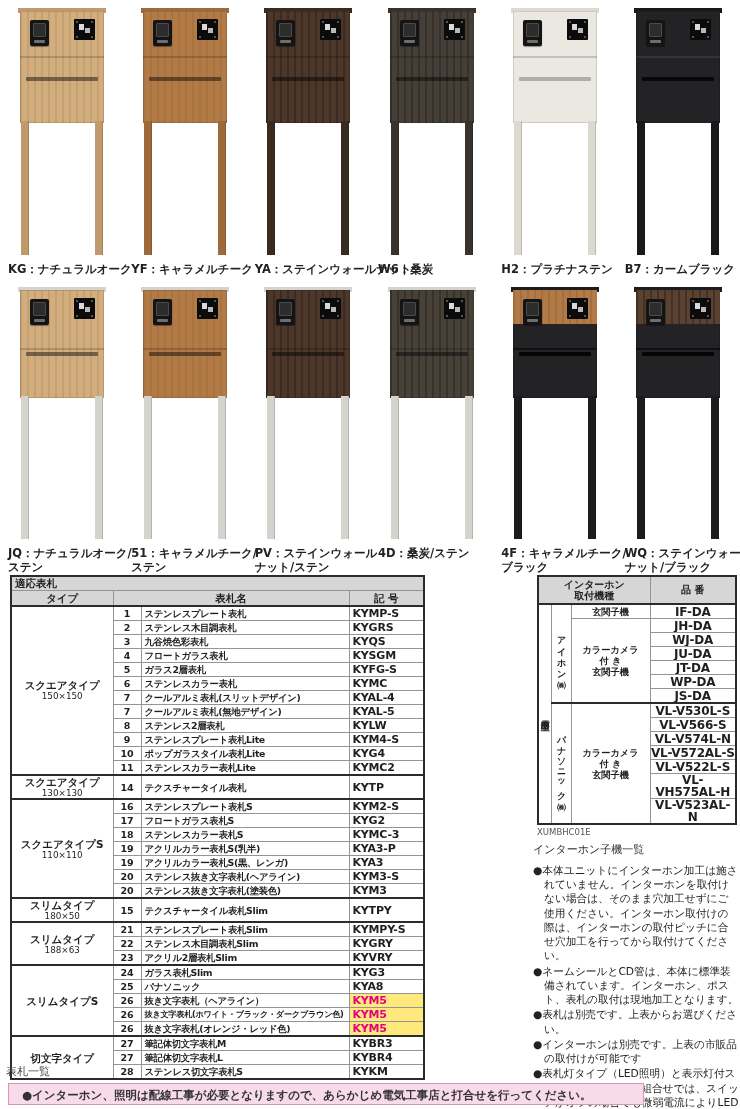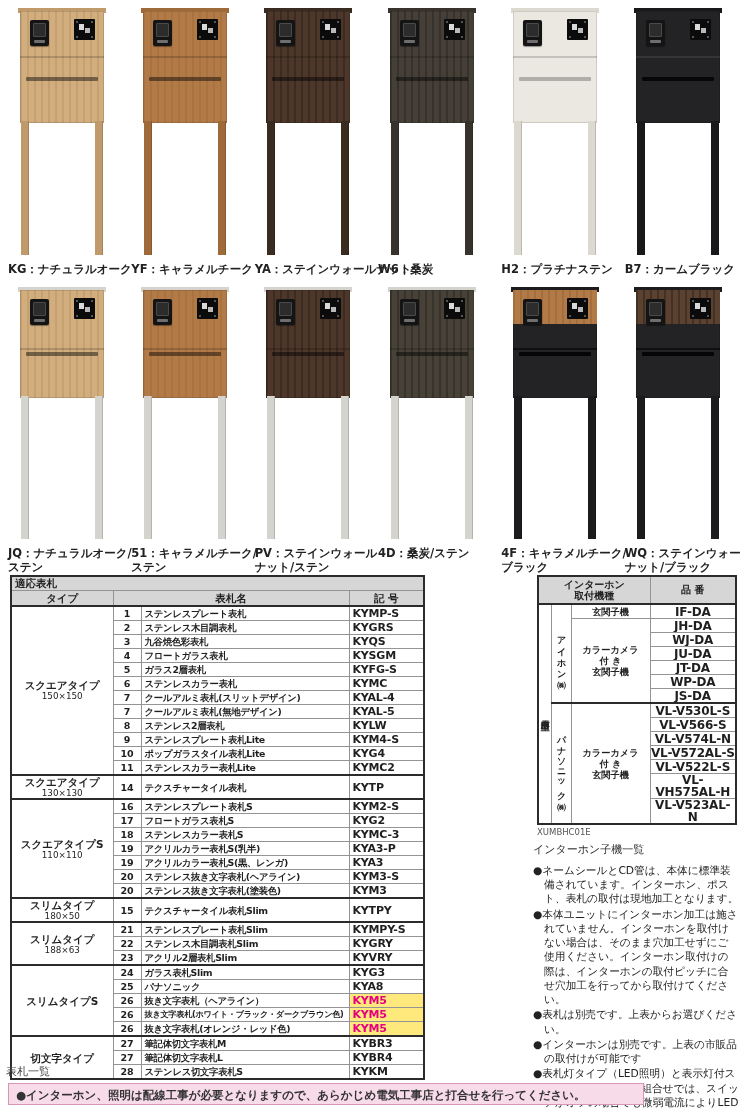--- a/index.html
+++ b/index.html
@@ -72,21 +72,21 @@
   .npt td.no{text-align:center;font-size:9.5px;}
   .npt td.name{font-size:9.4px;letter-spacing:-.3px;}
   .npt td.name.sm{font-size:8.2px;}
   .npt td.code{font-size:11px;letter-spacing:-.2px;}
   .npt tr.gsep td{border-top:2px solid #2b2b2b;}
   .npt td.hl{background:#ffe97d;color:#e4007f;}
   .np-caption{position:absolute;left:6px;top:1064px;font-size:11px;color:#444;}
 
   
   .notice{position:absolute;left:8px;top:1083px;width:636px;height:22px;background:#f8dbe9;border:1px solid #d795b8;
-          font-size:11.5px;font-weight:600;color:#333;line-height:22px;padding-left:7px;box-sizing:border-box;white-space:nowrap;overflow:hidden;}
+          font-size:11.5px;font-weight:600;color:#333;line-height:22px;padding-left:13px;box-sizing:border-box;white-space:nowrap;overflow:hidden;}
 
   
   .rightcol{position:absolute;left:530px;top:575px;width:210px;}
   .ict{margin-left:7px;width:198px;border:2px solid #2b2b2b;table-layout:fixed;}
   .ict td,.ict th{border:1px solid #949494;padding:0;height:13px;line-height:12px;font-size:10px;font-weight:bold;text-align:center;overflow:hidden;}
   .ict th{background:#d6d6d6;height:26px;font-size:10px;line-height:1.15;border-bottom:2px solid #2b2b2b;}
   .ict td.vcell{vertical-align:middle;}
   .ict .vtext{writing-mode:vertical-rl;text-orientation:upright;margin:0 auto;font-size:9px;letter-spacing:1px;line-height:1;}
   .ict td.dev{font-size:9.2px;line-height:1.2;vertical-align:middle;white-space:normal;}
   .ict td.pn{font-size:12px;letter-spacing:-.2px;}
@@ -577,22 +577,22 @@
             <td class="pn">VL-VH575AL-H</td>
           </tr>
       <tr>
             <td class="pn">VL-V523AL-N</td>
           </tr>
     </tbody>
       </table>
     <div class="ict-code">XUMBHC01E</div>
     <div class="ict-caption">インターホン子機一覧</div>
     <div class="notes">
+      <div class="note">●本体ユニットにインターホン加工は施されていません。インターホンを取付けない場合は、そのまま穴加工せずにご使用ください。インターホン取付けの際は、インターホンの取付ピッチに合せ穴加工を行ってから取付けてください。</div>
       <div class="note">●ネームシールとCD管は、本体に標準装備されています。インターホン、ポスト、表札の取付は現地加工となります。</div>
-      <div class="note">●本体ユニットにインターホン加工は施されていません。インターホンを取付けない場合は、そのまま穴加工せずにご使用ください。インターホン取付けの際は、インターホンの取付ピッチに合せ穴加工を行ってから取付けてください。</div>
       <div class="note">●表札は別売です。上表からお選びください。</div>
       <div class="note">●インターホンは別売です。上表の市販品の取付けが可能です</div>
       <div class="note">●表札灯タイプ（LED照明）と表示灯付スイッチ（市販品）の組合せでは、スイッチがオフの場合でも微弱電流によりLED照明がぼんやり点灯する場合があります。</div>
 
     </div>
   </div>
 
   <div class="notice">●インターホン、照明は配線工事が必要となりますので、あらかじめ電気工事店と打合せを行ってください。</div>
 
 </div>

